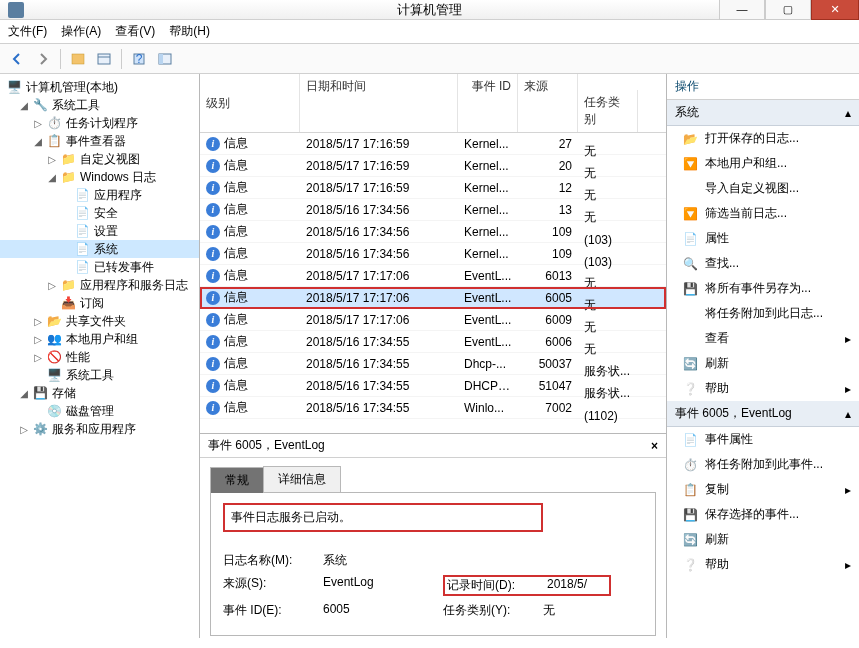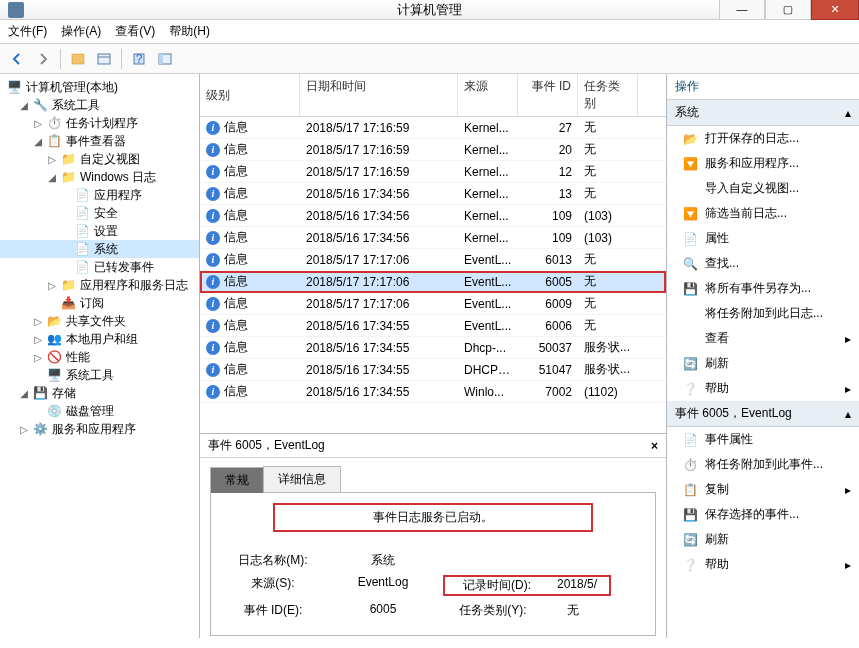--- a/index.html
+++ b/index.html
@@ -38,31 +38,31 @@
 
 
 .listwrap { flex: 1; overflow: auto; border-bottom: 1px solid #b8b8b8; position: relative; }
 .listhdr { display: flex; background: #fff; border-bottom: 1px solid #d4d4d4; position: sticky; top: 0; }
 .listhdr .col { padding: 4px 6px; border-right: 1px solid #e4e4e4; color: #333; }
 .listrow { display: flex; align-items: center; height: 22px; border-bottom: 1px solid #f4f4f4; }
 .listrow.sel { background: #d0e7ff; }
 .listrow.hl { outline: 2px solid #d03030; outline-offset: -2px; }
 .listrow .cell { padding: 0 6px; overflow: hidden; text-overflow: ellipsis; white-space: nowrap; }
 .c-lvl { width: 100px; display: flex; align-items: center; gap: 4px; }
-.c-dt { width: 158px; } .c-src { width: 60px; } .c-id { width: 60px; text-align: right; } .c-cat { width: 60px; }
+.c-dt { width: 158px; } .c-src { width: 60px; } .c-id { width: 60px; text-align: right; } .c-cat { width: 60px; margin-top: 16px; }
 .iicon { width: 14px; height: 14px; border-radius: 50%; background: #3a7dd8; color: #fff; display: inline-flex; align-items: center; justify-content: center; font-size: 10px; font-weight: bold; font-family: Georgia, serif; font-style: italic; }
 
 
 .detailhdr { height: 24px; display: flex; align-items: center; padding: 0 8px; background: #fff; border-bottom: 1px solid #d0d0d0; justify-content: space-between; }
 .detailhdr .x { font-weight: bold; cursor: default; }
 .detailbody { flex: 0 0 180px; padding: 8px 10px; overflow: auto; }
 .tabs { display: flex; border-bottom: 1px solid #b8b8b8; }
 .tab { padding: 4px 14px; border: 1px solid #b8b8b8; border-bottom: none; background: #737373; margin-right: -1px; position: relative; top: 1px; }
 .tab.inactive { background: #f0f0f0; top: 0; }
-.detailinner { border: 1px solid #b8b8b8; border-top: none; padding: 10px 12px; margin-bottom: 16px; text-align: center; }
+.detailinner { border: 1px solid #b8b8b8; border-top: none; padding: 10px 12px; margin-bottom: 16px; }
 .msgbox { border: 2px solid #d03030; padding: 4px 6px; margin-bottom: 14px; display: inline-block; min-width: 320px; }
 .proprow { display: flex; margin: 6px 0; }
 .proprow .k { width: 100px; } .proprow .v { width: 120px; }
 .proprow .k2 { width: 100px; } .proprow .v2 { width: 60px; }
 .hlspan { border: 2px solid #d03030; padding: 0 2px; display: inline-flex; }
 
 
 .ap-hdr { padding: 4px 8px; border-bottom: 1px solid #d0d0d0; color: #0c4a6e; background: #fff; }
 .ap-section { background: #e8eef5; padding: 4px 8px; font-weight: normal; border-bottom: 1px solid #c8d0da; display: flex; justify-content: space-between; align-items: center; }
 .ap-item { display: flex; align-items: center; gap: 6px; padding: 4px 8px 4px 16px; }
@@ -231,22 +231,22 @@
         <span class="ticon">⚙️</span>
         <span>服务和应用程序</span>
       </div>
   </div>
 
   <div class="centerpane">
     <div class="listwrap">
       <div class="listhdr">
         <div class="col c-lvl">级别</div>
         <div class="col c-dt">日期和时间</div>
+        <div class="col c-id">事件 ID</div>
         <div class="col c-src">来源</div>
-        <div class="col c-id">事件 ID</div>
         <div class="col c-cat">任务类别</div>
       </div>
       <div id="listrows">
           <div class="listrow">
             <div class="cell c-lvl">
               <span class="iicon">i</span>
               <span>信息</span>
             </div>
             <div class="cell c-dt">2018/5/17 17:16:59</div>
             <div class="cell c-src">Kernel...</div>
@@ -414,21 +414,21 @@
     <div class="ap-section">
         <span>系统</span>
         <span>▴</span>
       </div>
     <div class="ap-item">
         <span class="aicon">📂</span>
         <span>打开保存的日志...</span>
       </div>
     <div class="ap-item">
         <span class="aicon">🔽</span>
-        <span>服务和应用程序...</span>
+        <span>本地用户和组...</span>
       </div>
     <div class="ap-item">
         <span class="aicon"></span>
         <span>导入自定义视图...</span>
       </div>
     <div class="ap-item">
         <span class="aicon">🔽</span>
         <span>筛选当前日志...</span>
       </div>
     <div class="ap-item">

